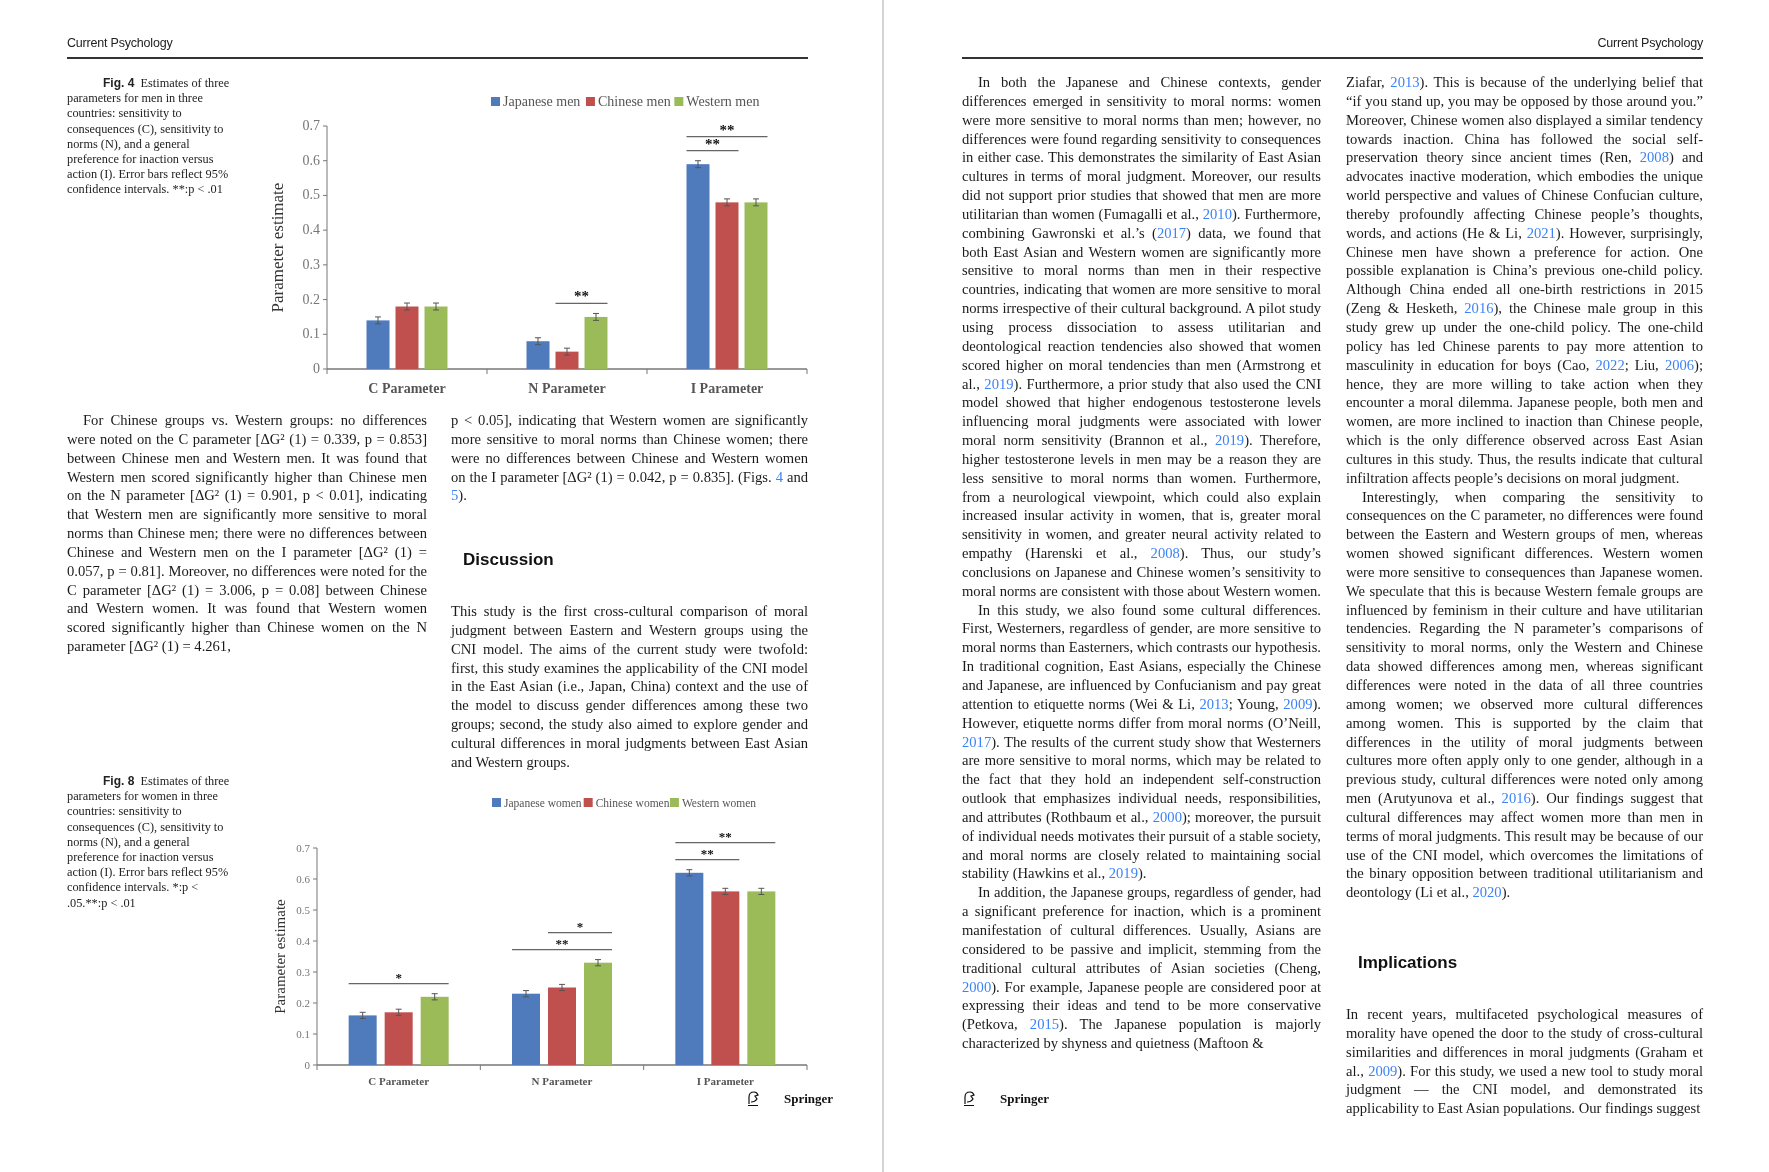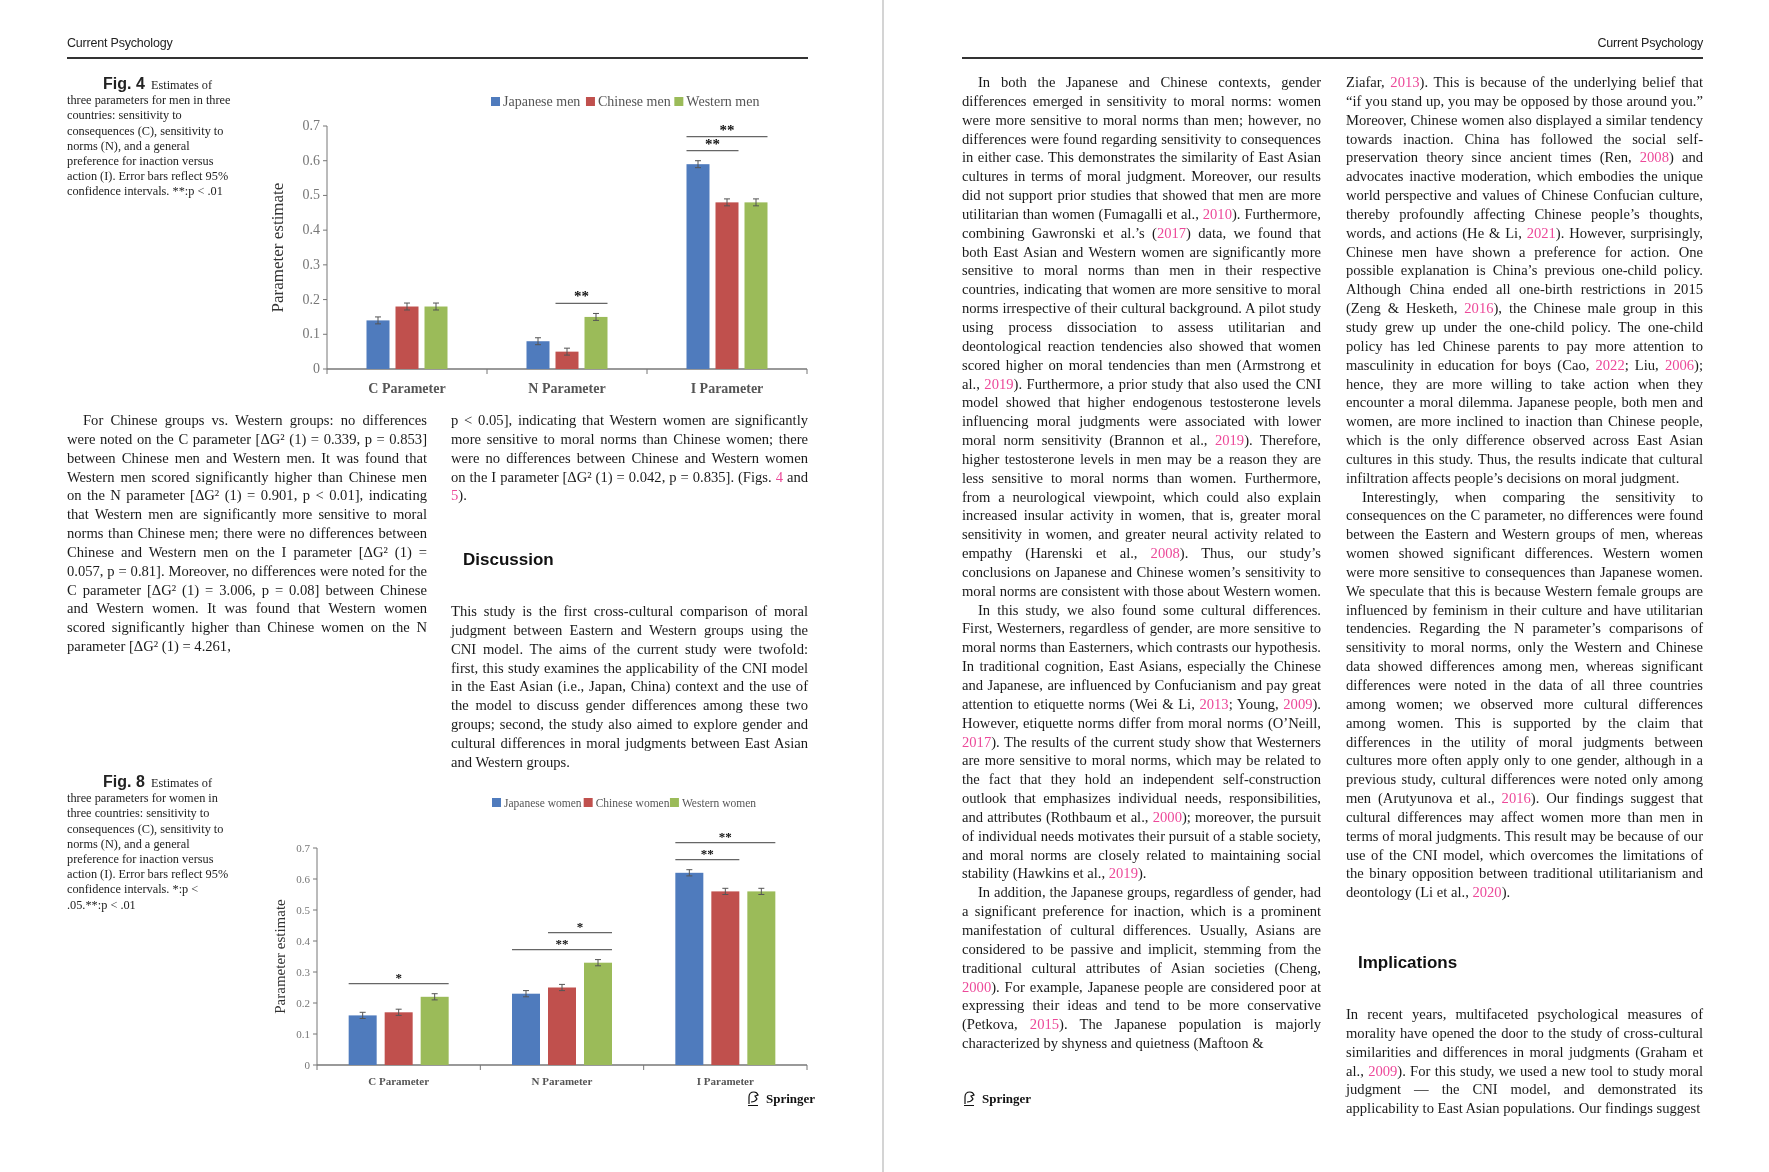--- a/index.html
+++ b/index.html
@@ -8,27 +8,27 @@
   .page { position: absolute; top: 0; height: 1172px; background: #fff; }
   .page.left { left: 0; width: 882px; }
   .page.right { left: 884px; width: 885px; }
   .divider { position: absolute; left: 882px; top: 0; width: 2px; height: 1172px; background: #d4d4d4; }
   .running-head { position: absolute; top: 36px; font-family: "Liberation Sans", "DejaVu Sans", sans-serif;
                   font-size: 12.5px; letter-spacing: -0.2px; color: #222; }
   .rule { position: absolute; top: 57px; height: 2px; background: #333; }
   .col { position: absolute; font-size: 14.6px; line-height: 18.85px; text-align: justify; }
   .col p { margin: 0; text-indent: 0; }
   .col p.ind { text-indent: 16px; }
-  .link { color: #ec4899; }
+  .link { color: #3b82f6; }
   .section-heading { font-family: "Liberation Sans", "DejaVu Sans", sans-serif; font-weight: bold;
                      font-size: 17px; margin: 12px; color: #111; }
   .caption { position: absolute; font-size: 12.3px; line-height: 15.2px; color: #222; }
-  .caption b { font-family: "Liberation Sans", "DejaVu Sans", sans-serif; font-size: 16px; padding-left: 36px; }
+  .caption b { font-family: "Liberation Sans", "DejaVu Sans", sans-serif; font-size: 12px; padding-left: 36px; }
   .footer { position: absolute; top: 1090px; font-family: "Liberation Serif", serif; font-size: 13px;
-            font-weight: bold; display: flex; align-items: flex-end; gap: 5px; color: #111; }
+            font-weight: bold; display: flex; align-items: flex-end; gap: 23px; color: #111; }
   .footer svg { width: 15px; height: 17px; }
   .chart svg text { font-family: "Liberation Serif", "DejaVu Serif", serif; }
   .chart { position: absolute; margin-top: 20px; }
 </style>
 </head>
 <body>
 
 <div class="page left">
   <div class="running-head" style="left:67px;">Current Psychology</div>
   <div class="rule" style="left:67px; width:741px;"></div>

